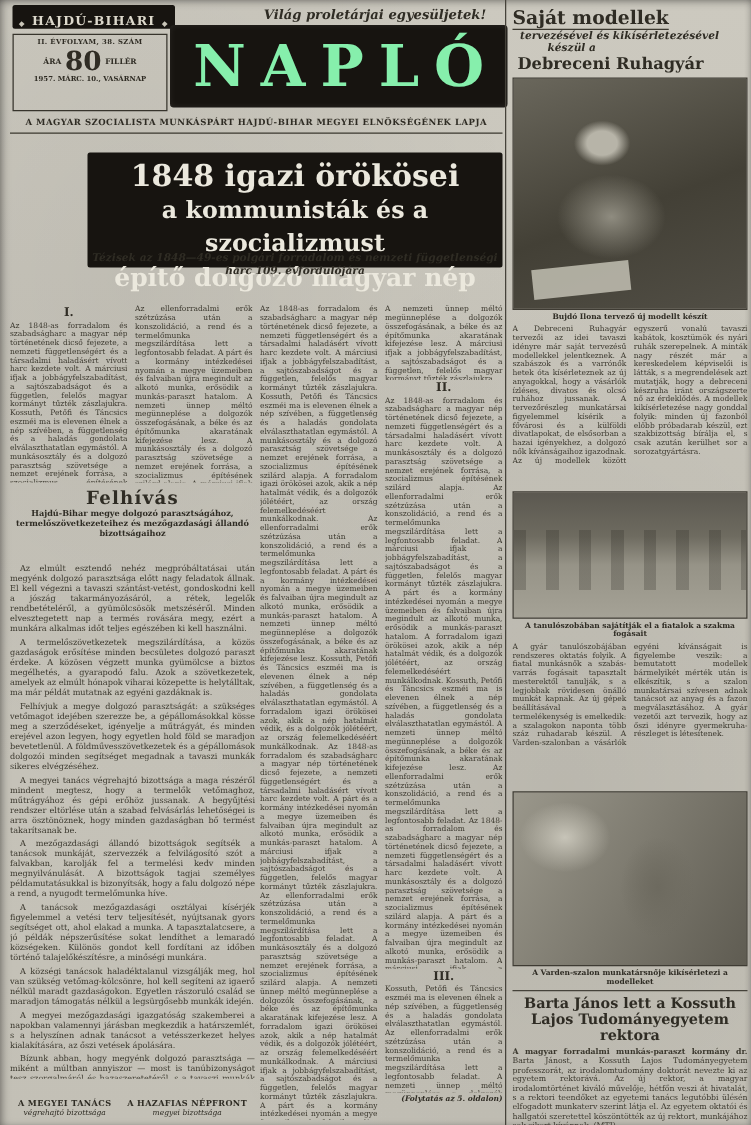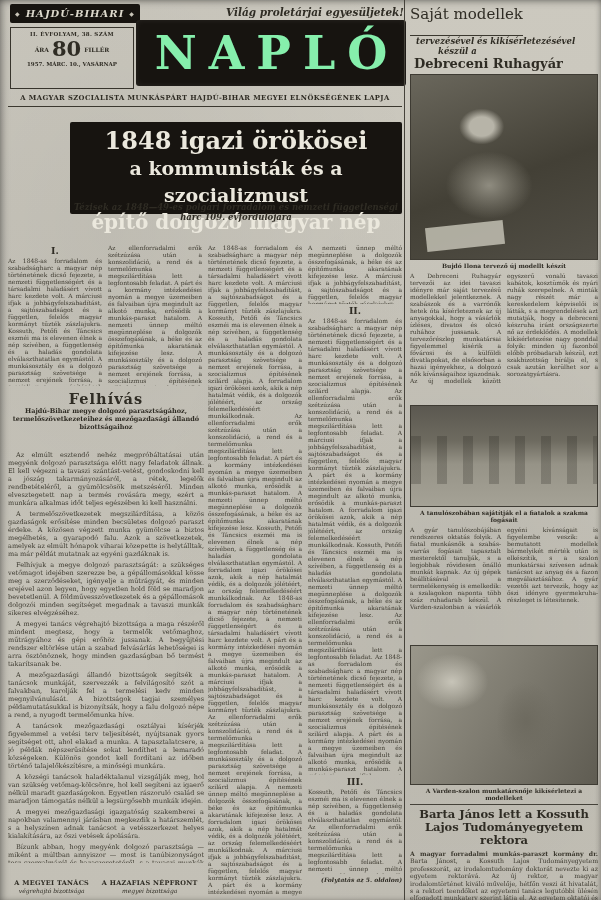--- a/index.html
+++ b/index.html
@@ -12,30 +12,30 @@
       linear-gradient(180deg, #ccc9bf 0%, #c7c4ba 40%, #c3c0b6 100%);
     overflow:hidden;
     box-shadow: inset 4px 0 8px -3px rgba(0,0,0,.4), inset 0 4px 8px -3px rgba(0,0,0,.3), inset -3px 0 6px -3px rgba(0,0,0,.25);
     font-family:"DejaVu Serif","Liberation Serif",serif;
     color:#2f2c24;
   }
   
   .masthead { position:absolute; left:8px; top:4px; width:394px; height:112px; }
   .hb-box { position:absolute; left:2px; top:0; width:130px; height:19px;
     background:#171410; color:#ddd9cc; font-size:10px; font-weight:bold; letter-spacing:1px;
-    display:flex; align-items:center; justify-content:center; gap:5px; border-radius:2px;font-style:italic; }
+    display:flex; align-items:flex-end; justify-content:center; gap:5px; border-radius:2px; }
   .hb-box .orn { font-size:6px; color:#c9c5b8; }
   .issue-box { position:absolute; left:2px; top:23px; width:124px; height:62px;
     border:1px solid #37342c; text-align:center; padding-top:3px; }
   .issue-line { font-size:5.5px; font-weight:bold; letter-spacing:.3px; }
   .price-row { display:flex; align-items:center; justify-content:center; gap:3px; margin:1px 0; }
   .price-small { font-size:6px; font-weight:bold; }
   .price-big { font-size:21px; font-weight:bold; line-height:22px; }
   .date-line { font-size:5.5px; font-weight:bold; }
-  .slogan { position:absolute; left:212px; top:2px; width:190px; text-align:center;
+  .slogan { position:absolute; left:197px; top:2px; width:190px; text-align:center;
     font-style:italic; font-weight:bold; font-size:10.5px; }
   .naplo { position:absolute; left:128px; top:16px; width:270px; height:66px;
     background:#171410; border-radius:3px; color:#86efac;
     display:flex; align-items:center; justify-content:center;
     font-size:46px; font-weight:bold; letter-spacing:12px; text-indent:12px;
     box-shadow: inset 0 0 6px rgba(255,255,255,.08); }
   .party-line { position:absolute; left:0; top:90px; width:394px; text-align:center;
     font-size:6.8px; font-weight:bold; letter-spacing:.4px;
     padding-bottom:4px; border-bottom:1px solid #3b382f; }
   
@@ -63,22 +63,22 @@
   .appeal-body { margin-top:20px; height:412px; overflow:hidden; }
   .appeal-body p { font-size:6.5px; line-height:8px; text-align:justify; text-indent:8px;
     color:#3b382e; margin-bottom:3px; }
   .signatures { position:absolute; bottom:6px; left:0; right:0; display:flex; justify-content:space-around; }
   .sig { text-align:center; }
   .sig-name { font-size:6.5px; font-weight:bold; letter-spacing:.3px;text-align:right; }
   .sig-role { font-size:6px; font-style:italic; }
   
   .right-col { position:absolute; left:404px; top:0; width:197px; height:900px;
     border-left:1px solid #45423a; padding:6px 3px 0 5px; }
-  .feat-l1 { font-size:15px; font-weight:normal; line-height:16px; width:max-content;
-    border-bottom:1px solid #3b382f; padding-bottom:13px; }
+  .feat-l1 { font-size:15px; font-weight:bold; line-height:16px; width:max-content;
+    border-bottom:1px solid #3b382f; padding-bottom:1px; }
   .feat-l2 { font-size:8.5px; font-weight:bold; font-style:italic; line-height:10px; padding-left:6px; }
   .feat-l3 { font-size:8.5px; font-weight:bold; font-style:italic; line-height:10px; padding-left:28px; }
   .feat-l4 { font-size:13px; font-weight:bold; line-height:15px; padding-left:4px; }
   .photo { position:relative; width:188px; border:1px solid #3e3b33; margin:3px 0 2px; overflow:hidden; }
   .photo1 { height:186px;
     background:
       radial-gradient(ellipse 30px 24px at 38% 28%, #b7b4a8 0%, #b7b4a8 40%, transparent 75%),
       radial-gradient(ellipse 62px 48px at 42% 60%, #8f8c80 0%, transparent 70%),
       linear-gradient(160deg, #6a675c 0%, #434036 55%, #514e45 100%); }
   .photo1::after { content:""; position:absolute; left:8%; bottom:6%; width:42%; height:13%;

